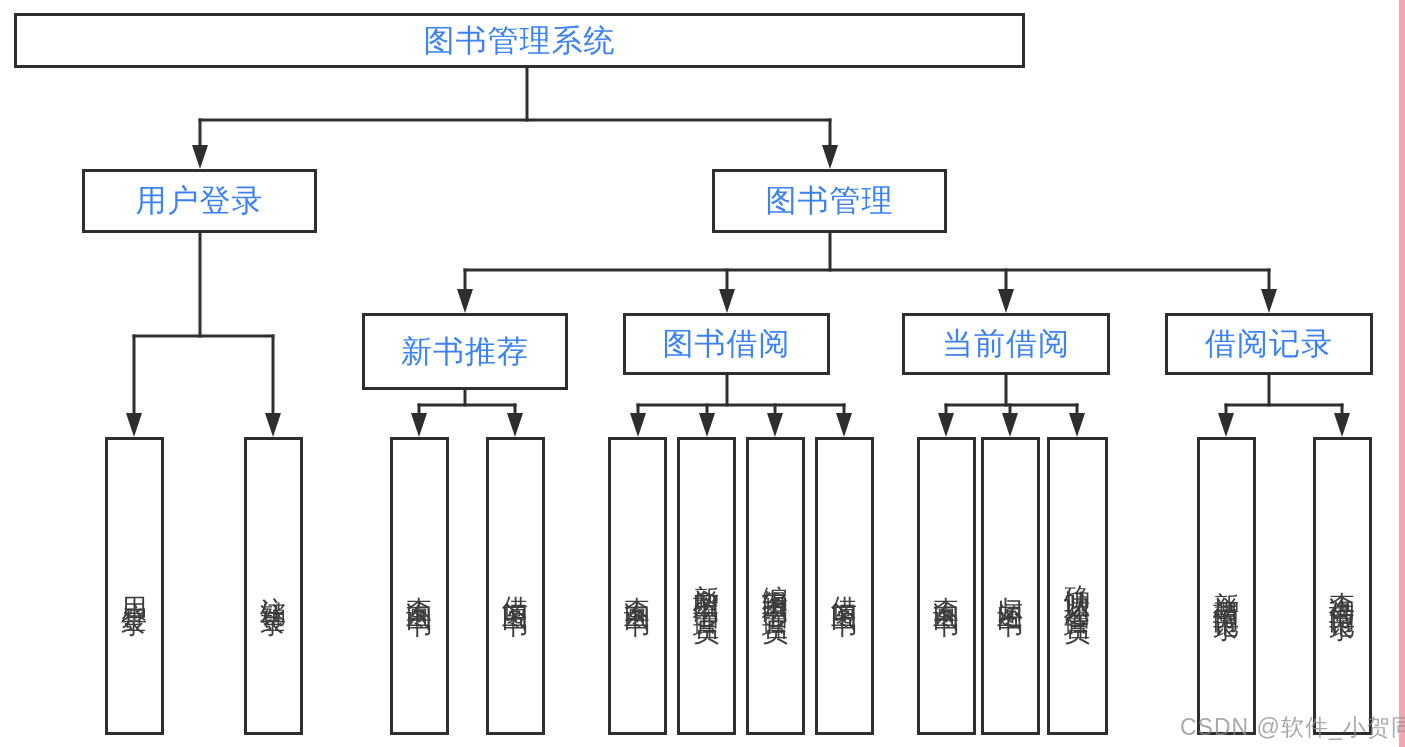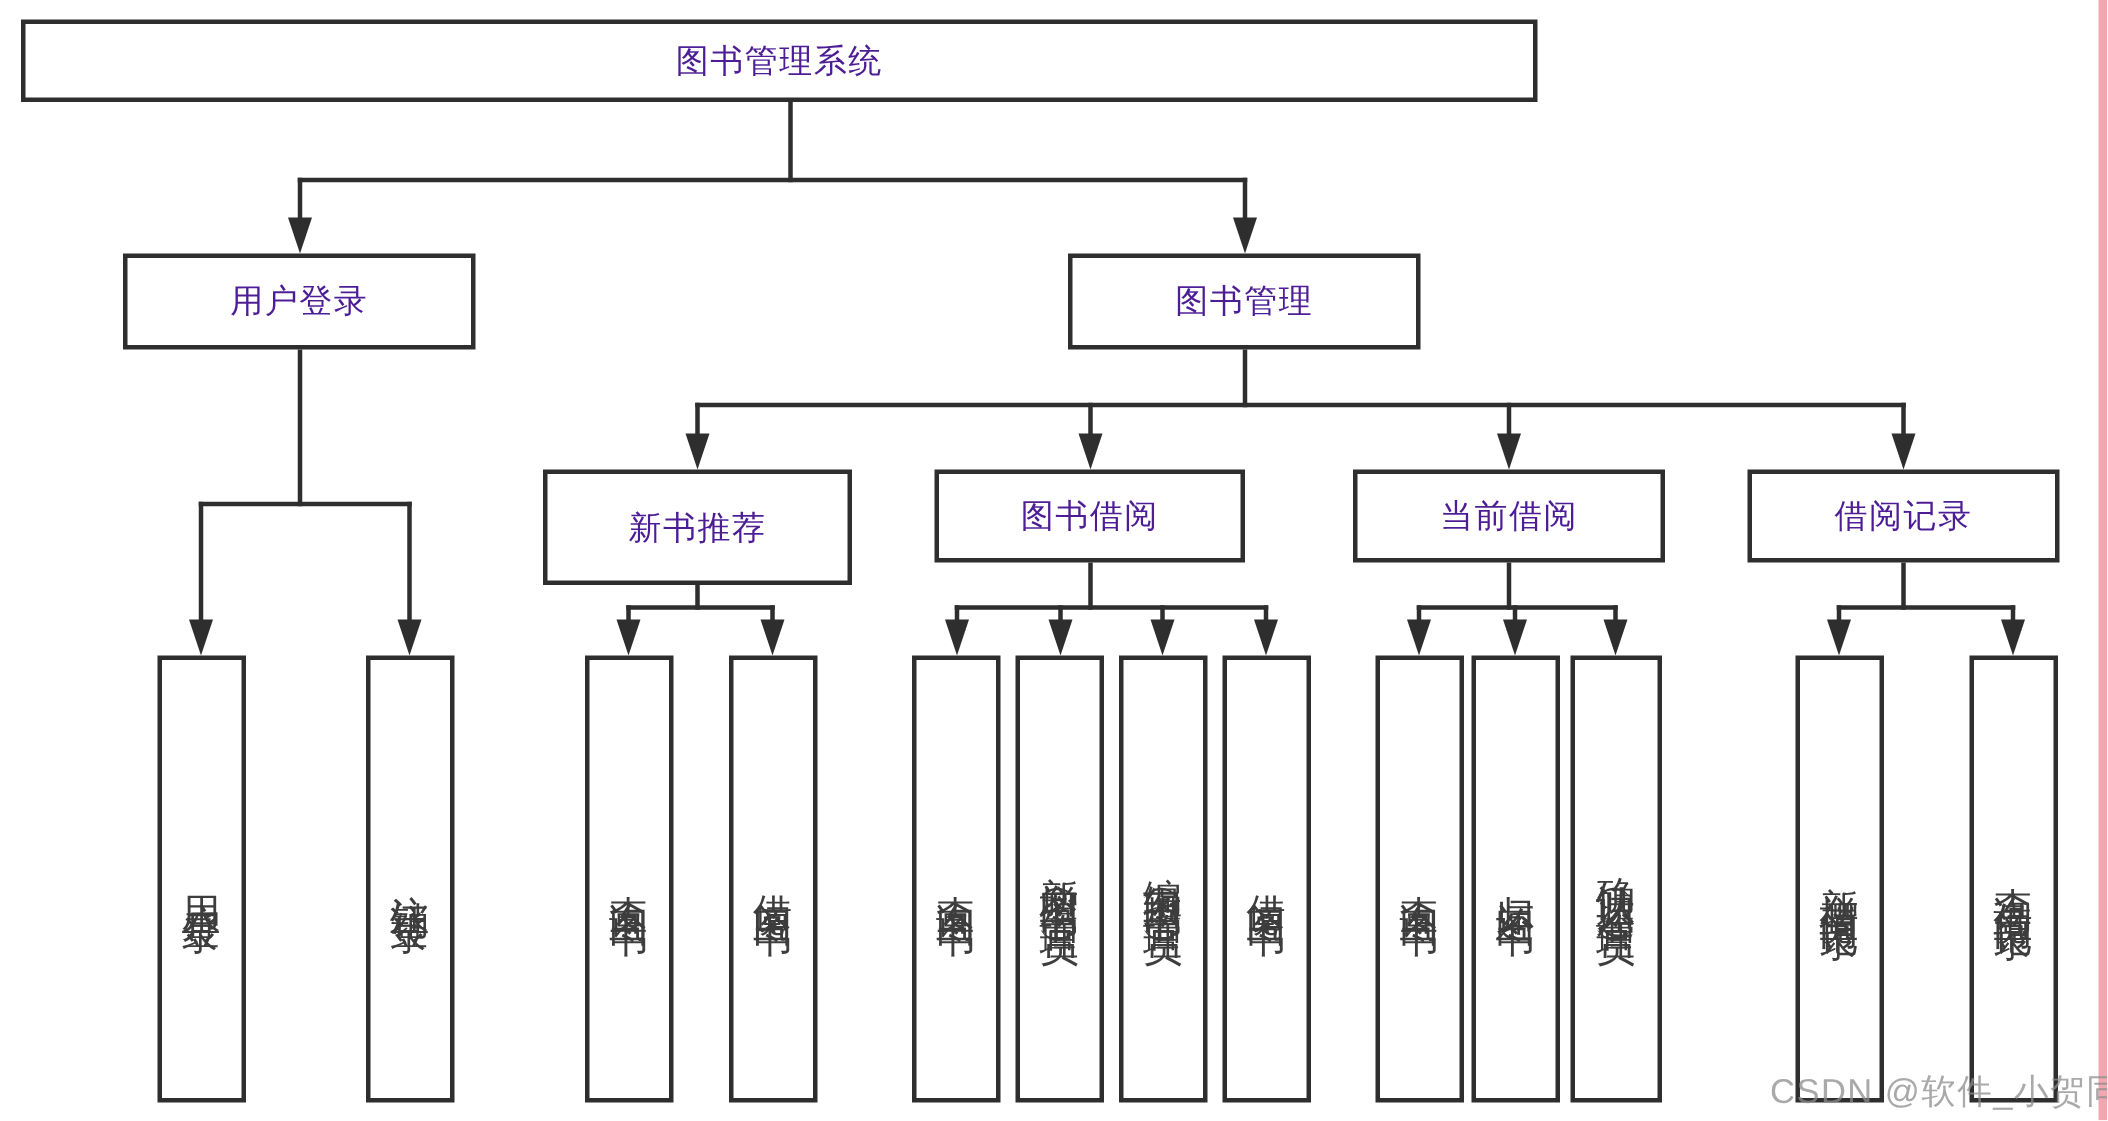--- a/index.html
+++ b/index.html
@@ -4,21 +4,21 @@
 <style>
   html,body{margin:0;padding:0;background:#ffffff;}
   #canvas{
     position:relative;width:1405px;height:747px;background:#ffffff;
     overflow:hidden;font-family:"Liberation Sans","DejaVu Sans",sans-serif;
   }
   #wires{position:absolute;left:0;top:0;z-index:1;}
   .hbox{
     position:absolute;box-sizing:border-box;border:3px solid #2e2e2e;background:#ffffff;
     display:flex;align-items:center;justify-content:center;
-    font-size:22px;color:#4c1d95;z-index:2;letter-spacing:1px;
+    font-size:31px;color:#3b82f6;z-index:2;letter-spacing:1px;
   }
   .vbox{
     position:absolute;top:437px;height:298px;width:59px;box-sizing:border-box;
     border:3px solid #2e2e2e;background:#ffffff;
     display:flex;align-items:center;justify-content:center;z-index:2;
   }
   .vbox .vtext{
     writing-mode:vertical-rl;text-orientation:mixed;white-space:nowrap;
     font-size:26px;letter-spacing:5px;line-height:1;color:#3d3d3d;
   }

